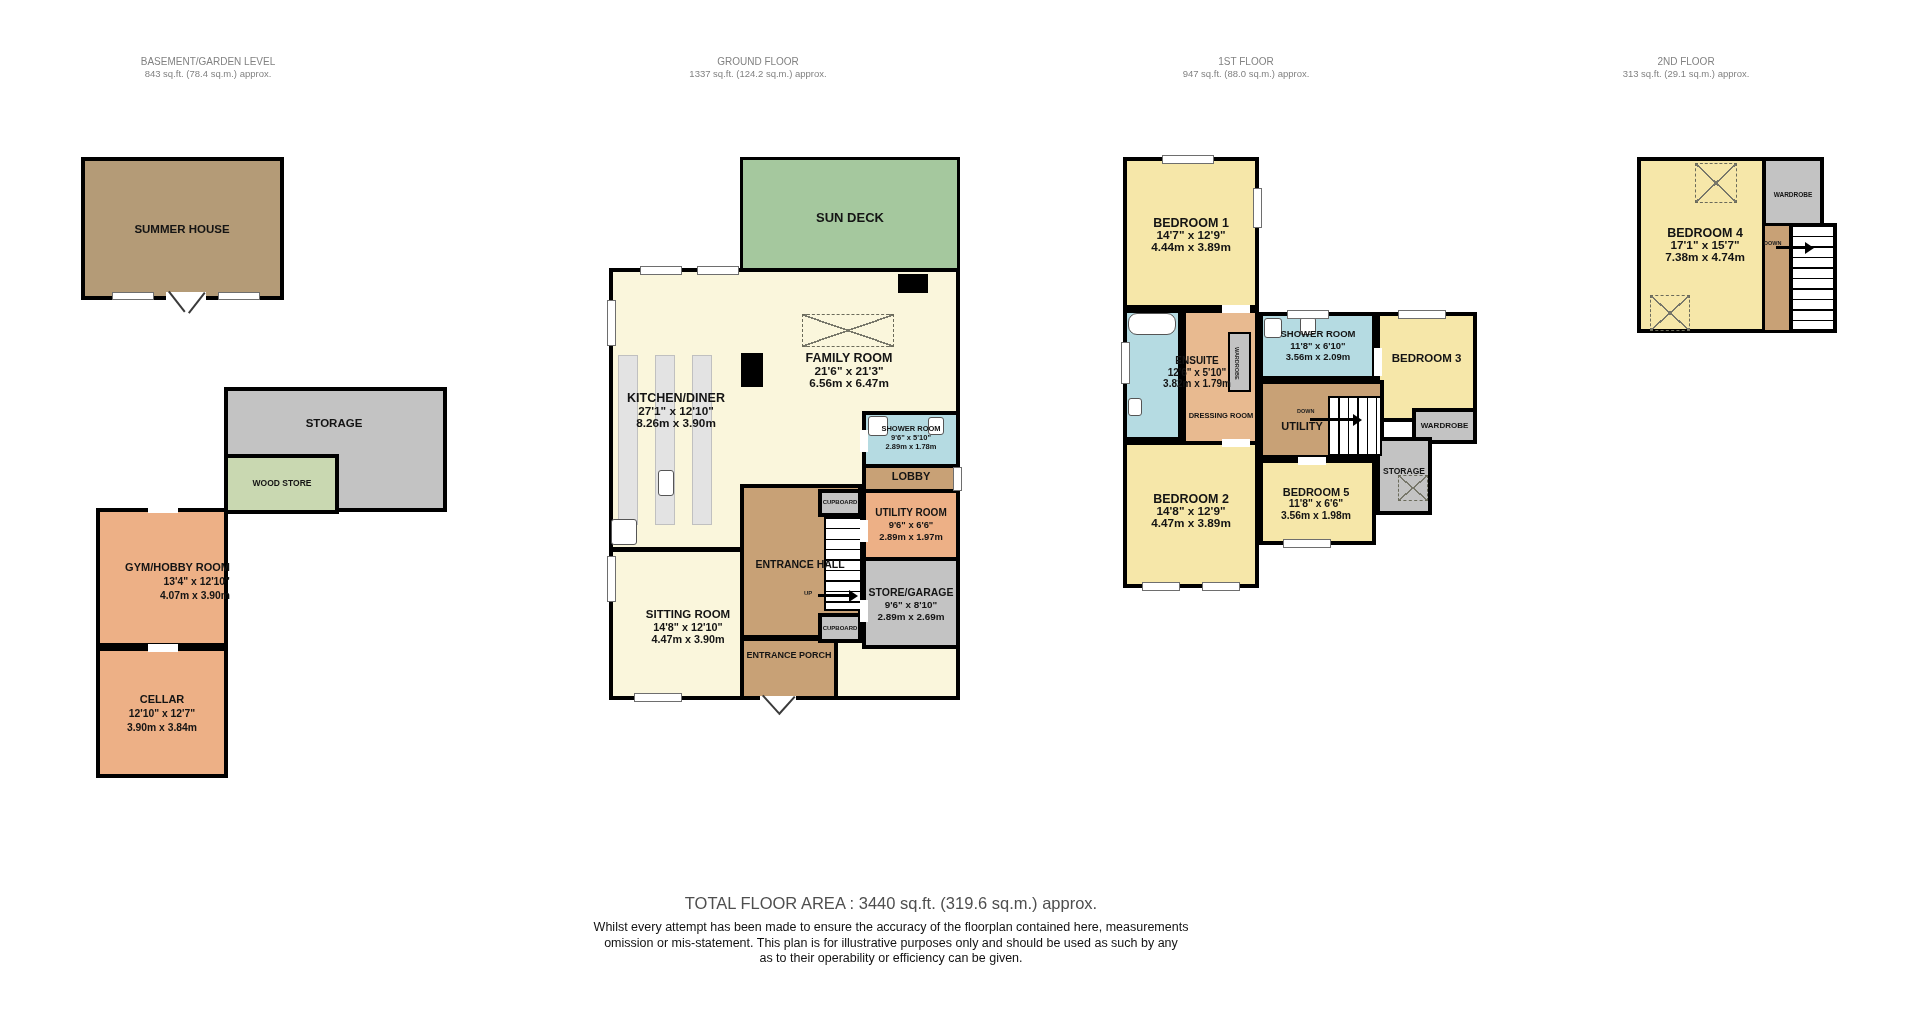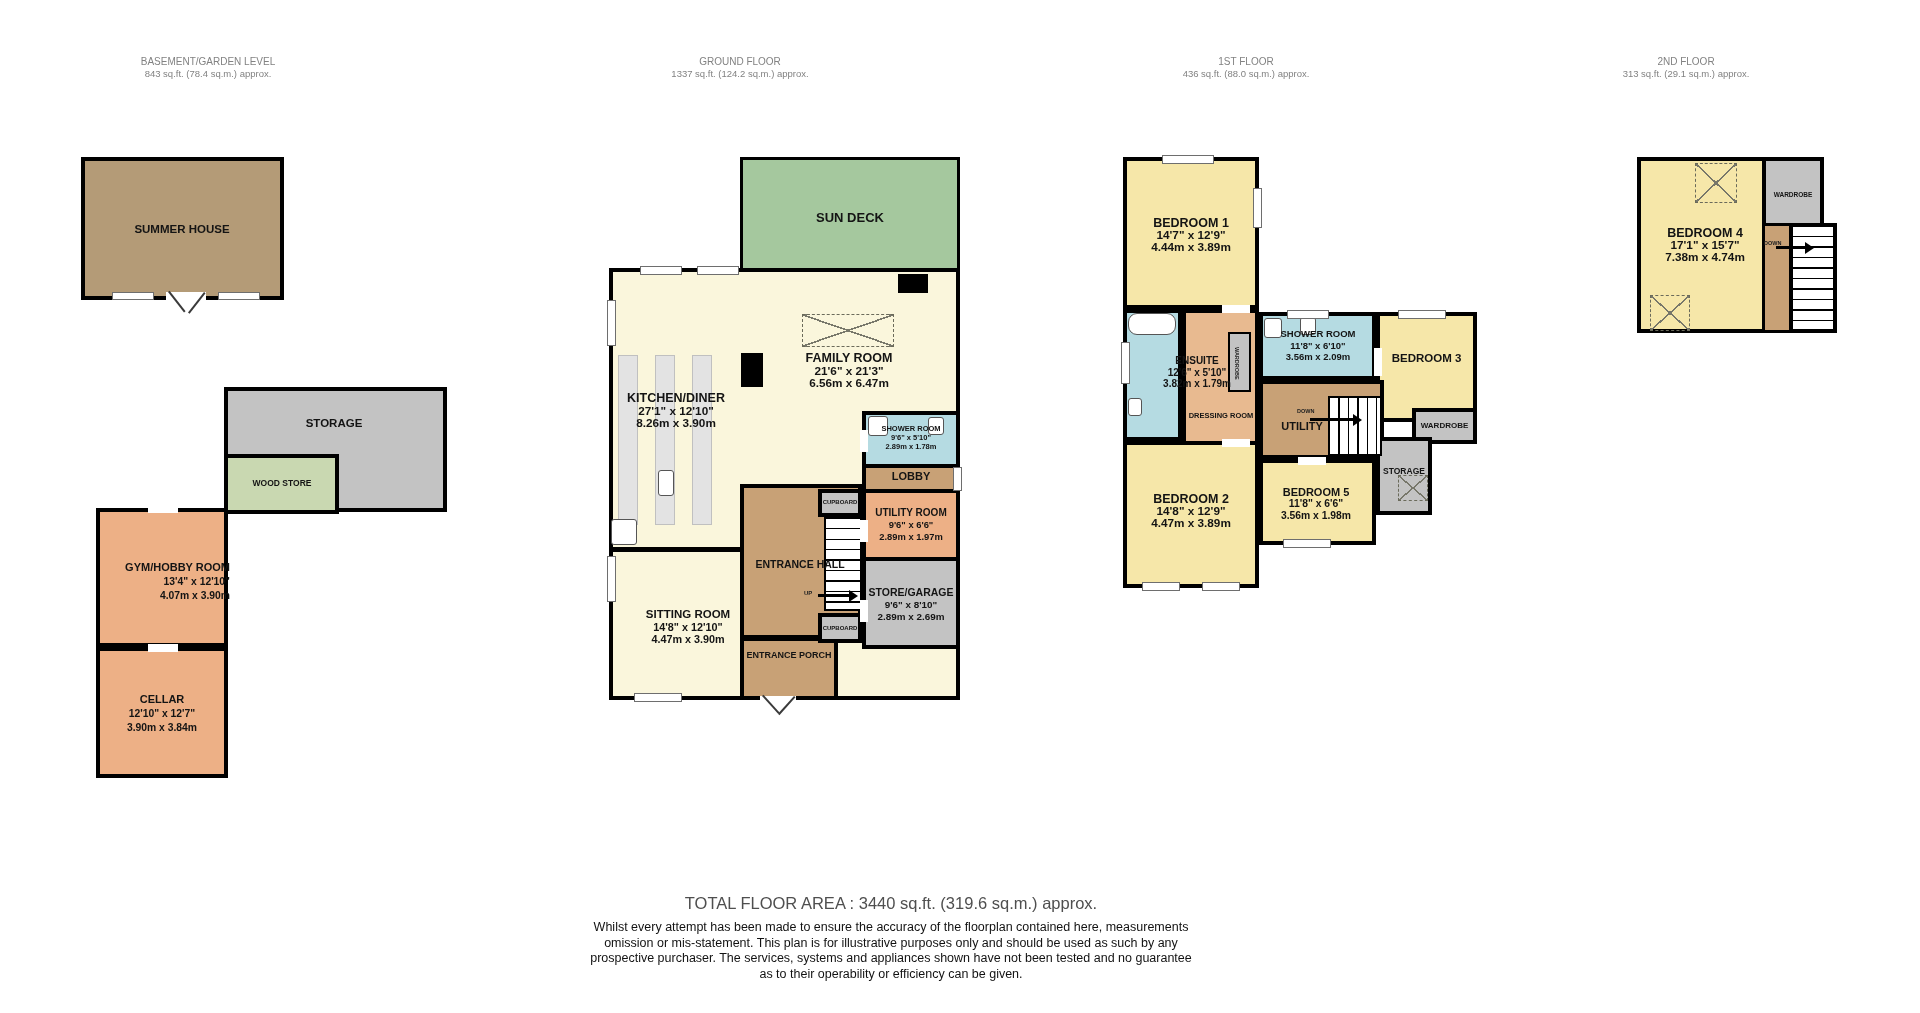--- a/index.html
+++ b/index.html
@@ -41,27 +41,27 @@
 </style>
 </head>
 <body>
 
 <div class="canvas">
 
   <div class="ftitle" style="left:108px;top:56px;width:200px;">
     <div>BASEMENT/GARDEN LEVEL</div>
     <div class="t2">843 sq.ft. (78.4 sq.m.) approx.</div>
   </div>
-  <div class="ftitle" style="left:640px;top:56px;width:200px;">
+  <div class="ftitle" style="left:658px;top:56px;width:200px;">
     <div>GROUND FLOOR</div>
     <div class="t2">1337 sq.ft. (124.2 sq.m.) approx.</div>
   </div>
   <div class="ftitle" style="left:1146px;top:56px;width:200px;">
     <div>1ST FLOOR</div>
-    <div class="t2">436 sq.ft. (88.0 sq.m.) approx.</div>
+    <div class="t2">947 sq.ft. (88.0 sq.m.) approx.</div>
   </div>
   <div class="ftitle" style="left:1586px;top:56px;width:200px;">
     <div>2ND FLOOR</div>
     <div class="t2">313 sq.ft. (29.1 sq.m.) approx.</div>
   </div>
 
   <div class="room c-brown" style="left:81px;top:157px;width:203px;height:143px;"></div>
   <div class="room c-gray" style="left:224px;top:387px;width:223px;height:125px;"></div>
   <div class="room c-wood" style="left:224px;top:454px;width:115px;height:60px;"></div>
   <div class="room c-orange" style="left:96px;top:508px;width:132px;height:139px;"></div>
@@ -276,17 +276,16 @@
     <span class="dm">7.38m x 4.74m</span>
     </div>
   <div class="lbl" style="left:1761px;top:191px;width:64px;font-size:6.5px;">
     <span>WARDROBE</span>
     </div>
 
   <div class="footer">
     <div class="total">TOTAL FLOOR AREA : 3440 sq.ft. (319.6 sq.m.) approx.</div>
     <div class="dline2">Whilst every attempt has been made to ensure the accuracy of the floorplan contained here, measurements</div>
     <div class="dline2">omission or mis-statement. This plan is for illustrative purposes only and should be used as such by any</div>
-    <div class="dline2">prospective purchaser. The services, systems and appliances shown have not been tested and no guarantee</div>
     <div class="dline2">as to their operability or efficiency can be given.</div>
   </div>
 
 </div>
 
 </body></html>

